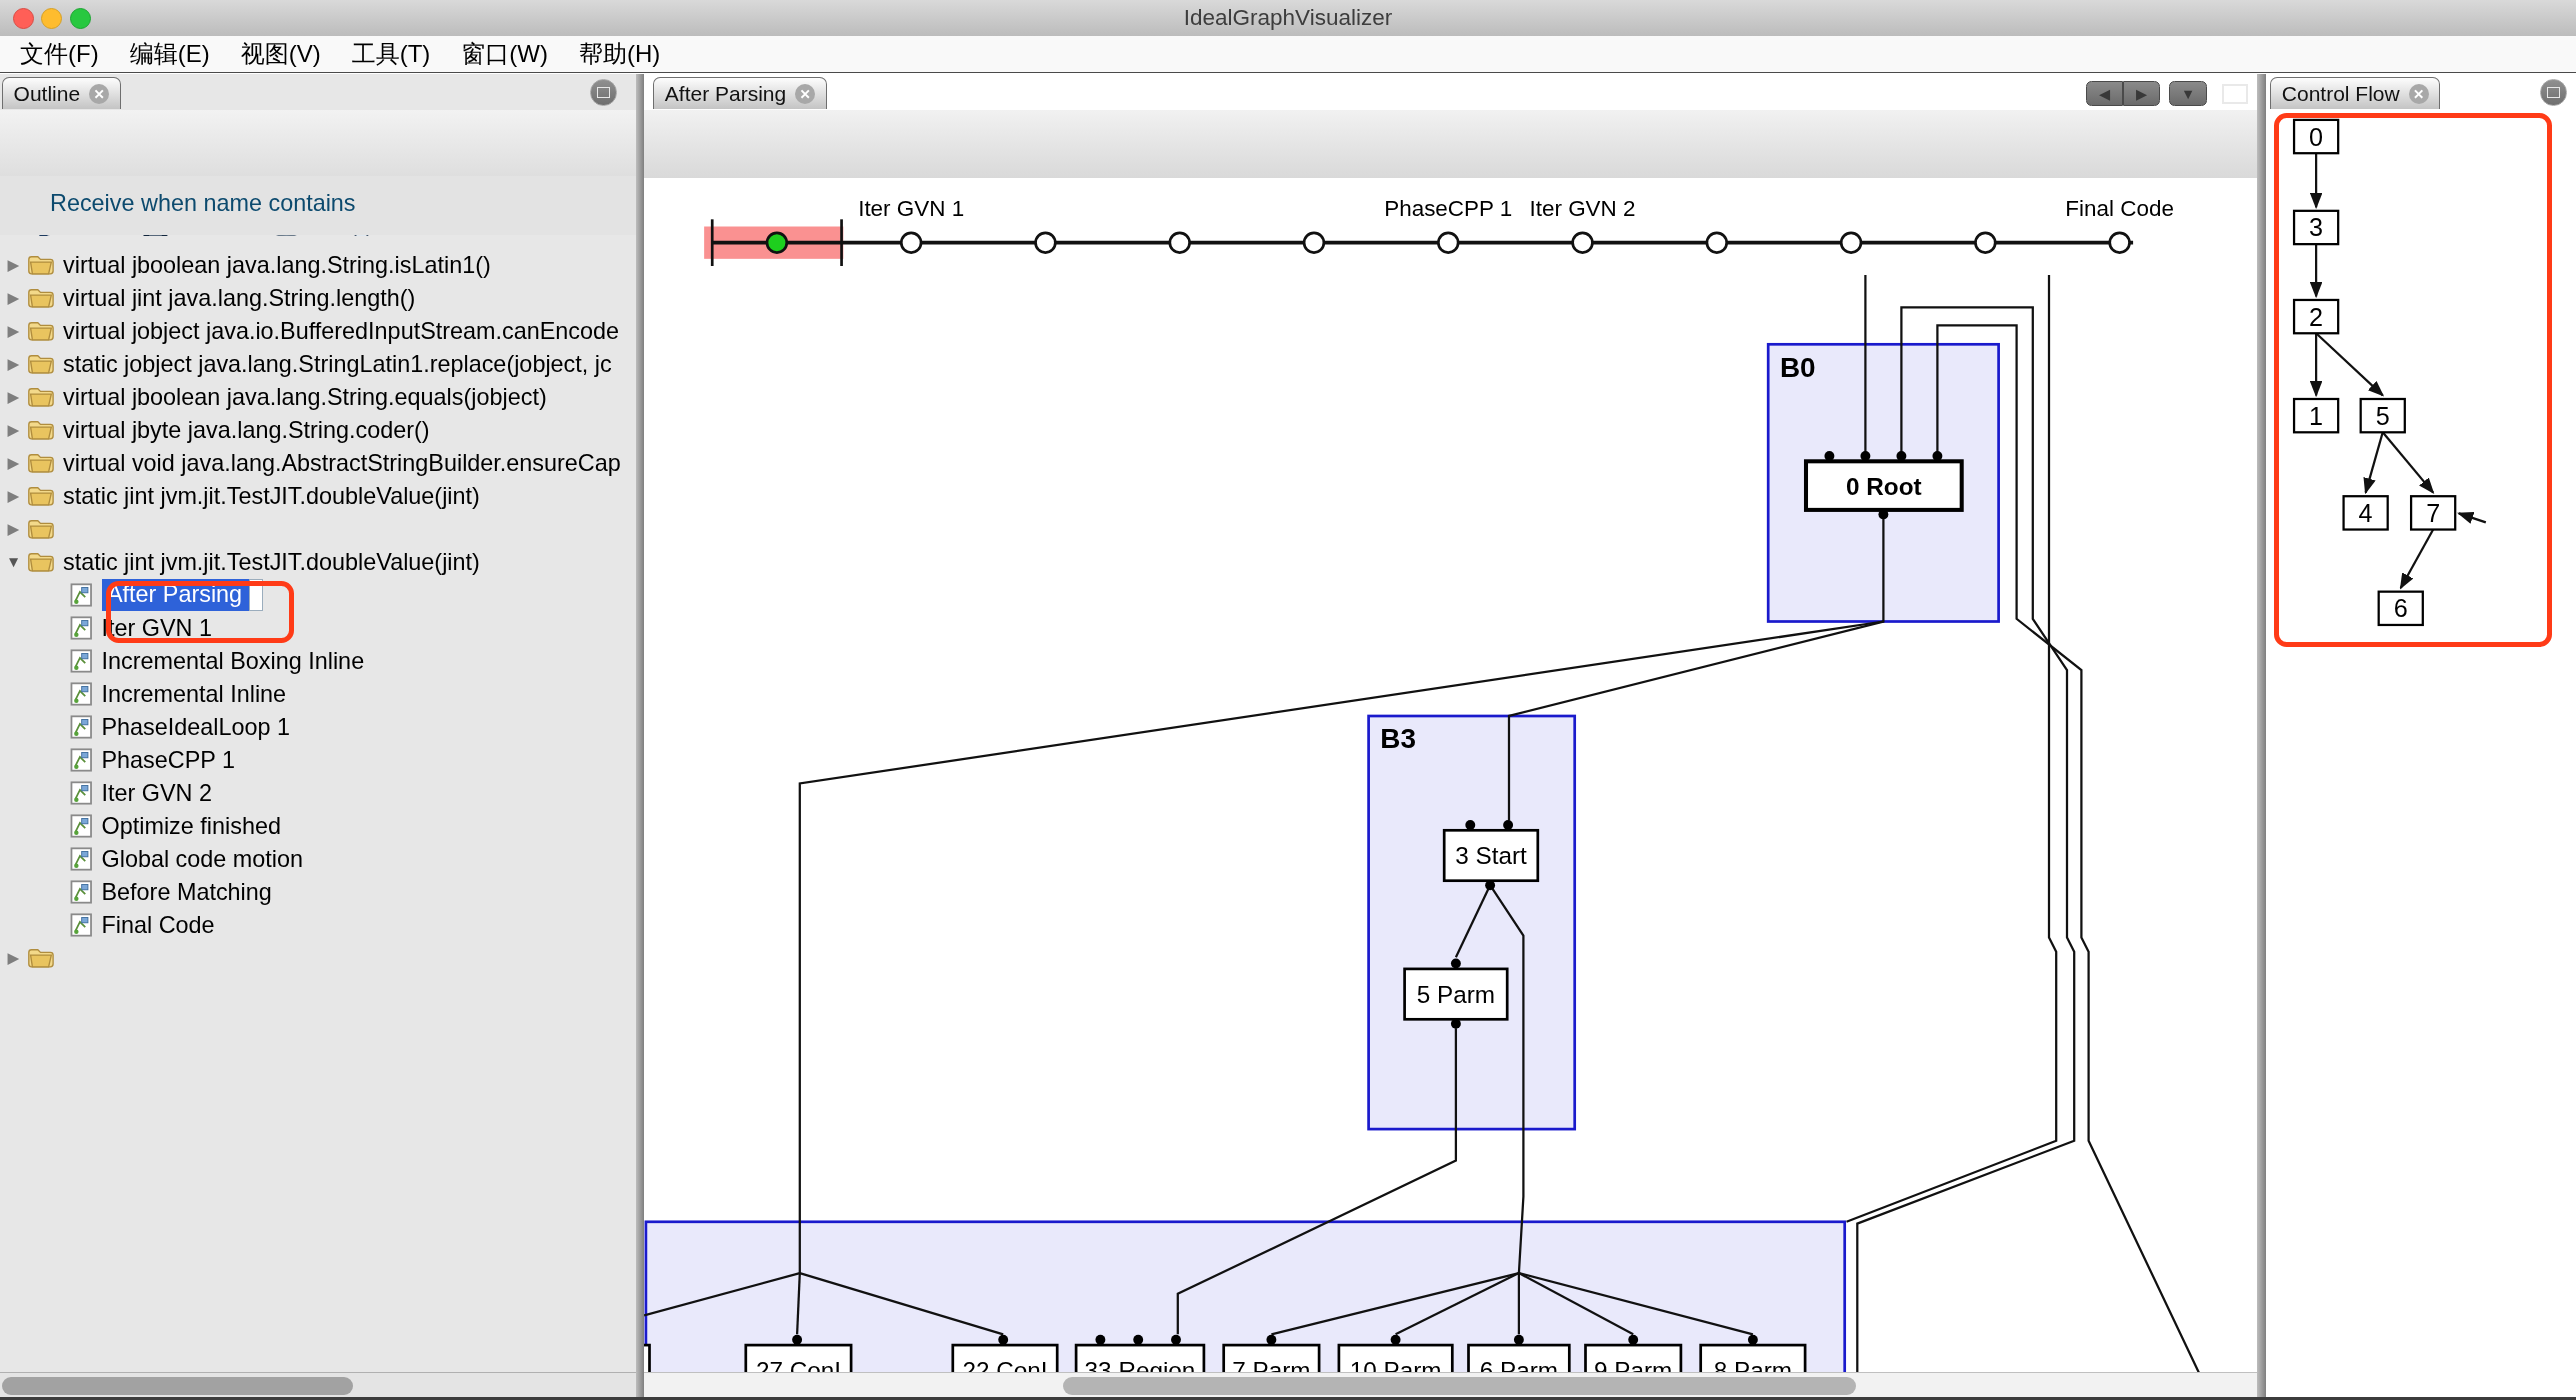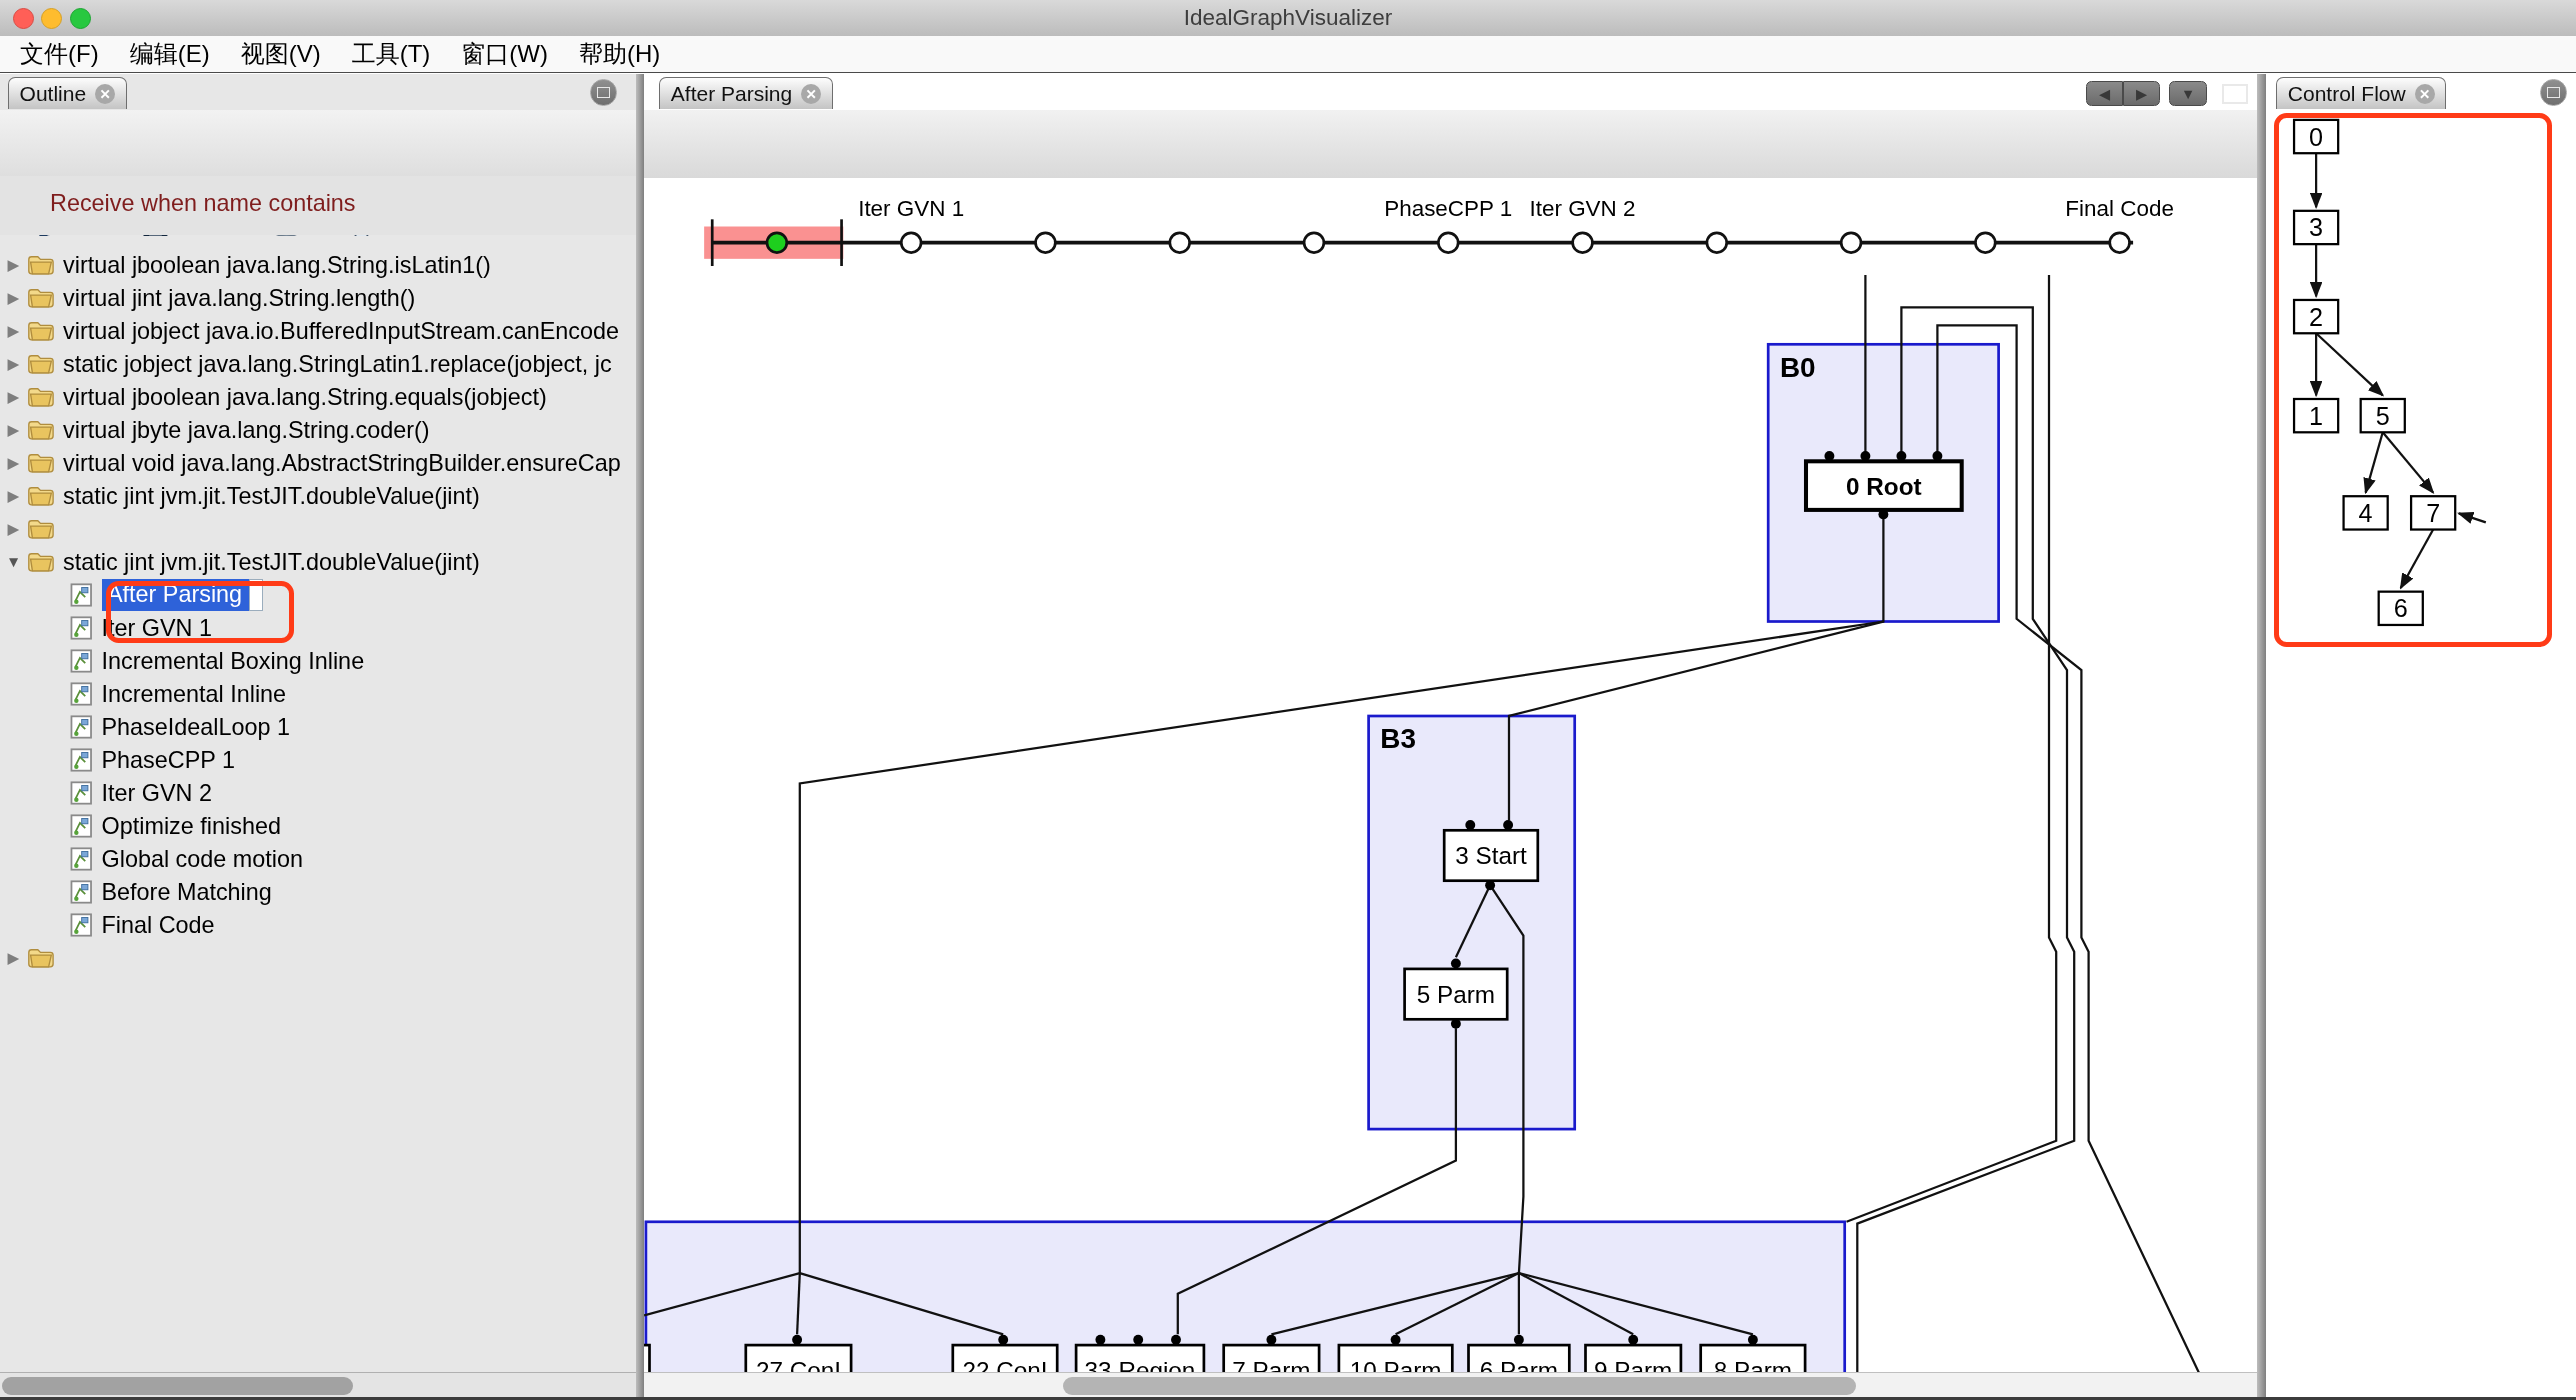--- a/index.html
+++ b/index.html
@@ -16,38 +16,38 @@
   .wtitle{position:absolute;left:0;right:0;top:0;height:48px;line-height:36px;text-align:center;
           font-size:22.5px;color:#3d3d3d;}
   
   .menubar{left:0;top:36px;width:2576px;height:36px;background:#f9f9f9;border-bottom:1.8px solid #4a4a4a;}
   .menubar span{display:inline-block;margin-left:31px;font-size:24px;line-height:36px;color:#000;}
   .menubar span:first-child{margin-left:20px;}
   
   .strip{top:74px;height:36px;background:linear-gradient(#9b9b9b,#565656);border-bottom:0.9px solid #3f3f3f;}
   .tab{position:absolute;top:77px;height:32px;background:linear-gradient(#fdfdfd,#c4c4c4);
        border:0.9px solid #6e6e6e;border-bottom:none;border-radius:7.2px 7.2px 0 0;
-       display:flex;align-items:center;padding:0 10.8px;font-size:21px;color:#111;box-sizing:border-box;margin-left:6px;}
+       display:flex;align-items:center;padding:0 10.8px;font-size:21px;color:#111;box-sizing:border-box;}
   .closer{display:inline-flex;align-items:center;justify-content:center;width:20px;height:20px;margin-left:9px;
           border-radius:50%;background:#a8a8a8;color:#fff;font-size:13.5px;font-weight:bold;}
   .maxbtn{position:absolute;width:25px;height:25px;border-radius:50%;background:linear-gradient(#909090,#6f6f6f);
           border:0.9px solid #a5a5a5;display:flex;align-items:center;justify-content:center;}
   .maxbtn i{display:block;width:11.7px;height:9px;border:1.8px solid #e8e8e8;background:transparent;}
   .tabbtn{position:absolute;top:81px;height:25px;background:linear-gradient(#8a8a8a,#6b6b6b);
           border:0.9px solid #4a4a4a;display:flex;align-items:center;justify-content:center;
           color:#383838;font-size:14.4px;box-sizing:border-box;}
   
   .lpanel{left:0;top:74px;width:636px;height:1327px;background:#e7e7e7;overflow:hidden;}
   .ltoolbar{left:0;top:110px;width:636px;height:67px;background:linear-gradient(#f2f2f2,#dedede);
             border-bottom:0.9px solid #ababab;}
   .licon{position:absolute;top:122px;width:40px;height:40px;}
   .filterrow{left:0;top:176px;width:636px;height:59px;background:#e3e3e3;}
   .cbx{position:absolute;left:12.6px;top:185px;width:25px;height:25px;border-radius:5.4px;background:#3e7be8;
        border:0.9px solid #2a5fbe;color:#fff;font-size:19px;line-height:25px;text-align:center;font-weight:bold;}
-  .flabel{position:absolute;left:50px;top:0;height:59px;line-height:54px;font-size:23.4px;color:#7f1d1d;}
+  .flabel{position:absolute;left:50px;top:0;height:59px;line-height:54px;font-size:23.4px;color:#0c4a6e;}
   .finput{position:absolute;left:394px;top:191px;width:221px;height:34px;background:#fff;
           border:1.8px solid #8f8f8f;box-sizing:border-box;}
   .tree{left:0;top:236px;width:636px;height:1136px;background:#e7e7e7;overflow:hidden;padding-top:12.6px;}
   .trow{display:flex;align-items:center;height:33px;white-space:nowrap;font-size:23.4px;color:#000;}
   .trow .arr{width:27px;text-align:center;font-size:15.3px;color:#7e7e7e;flex:none;}
   .trow .arr.open{color:#555;}
   .trow svg{flex:none;margin-right:9px;}
   .lvl1{margin-left:70px;}
   .sel-label{background:#2e62d9;color:#fff;padding:1.8px 7.2px 2.7px 5.4px;}
   .caret-box{display:inline-block;width:11.7px;height:30px;background:#fff;border:0.9px solid #9badbd;

